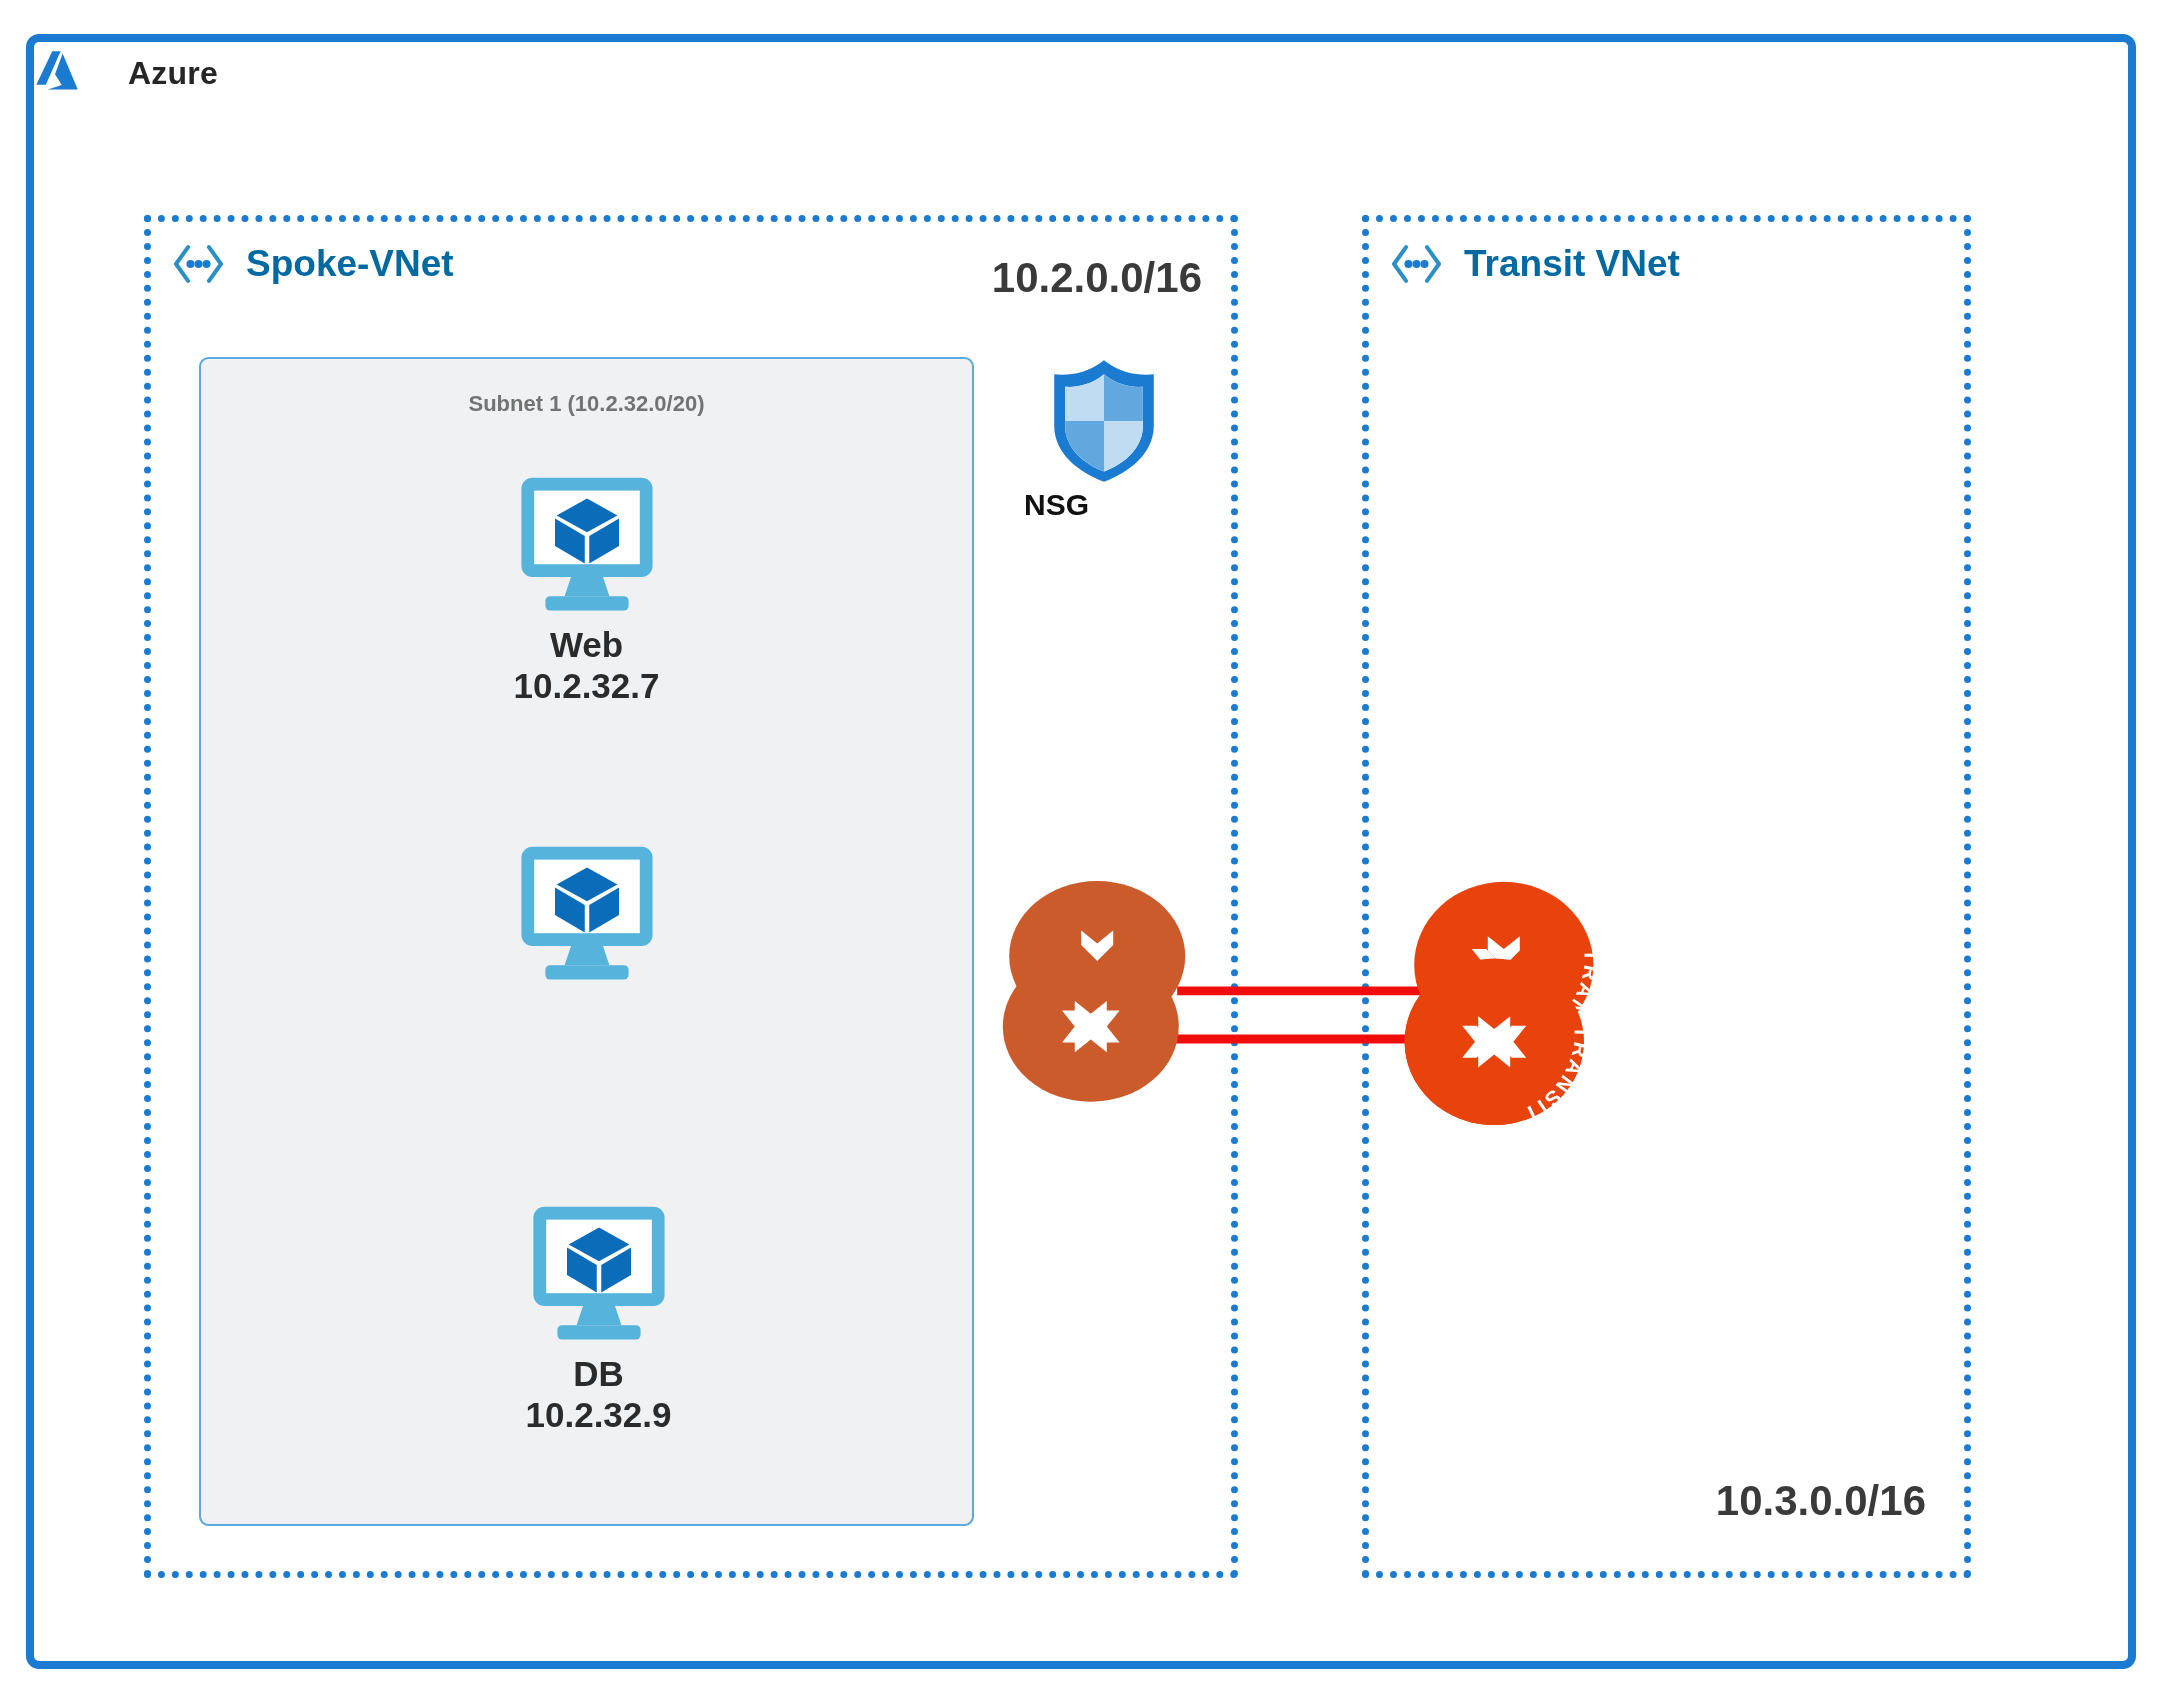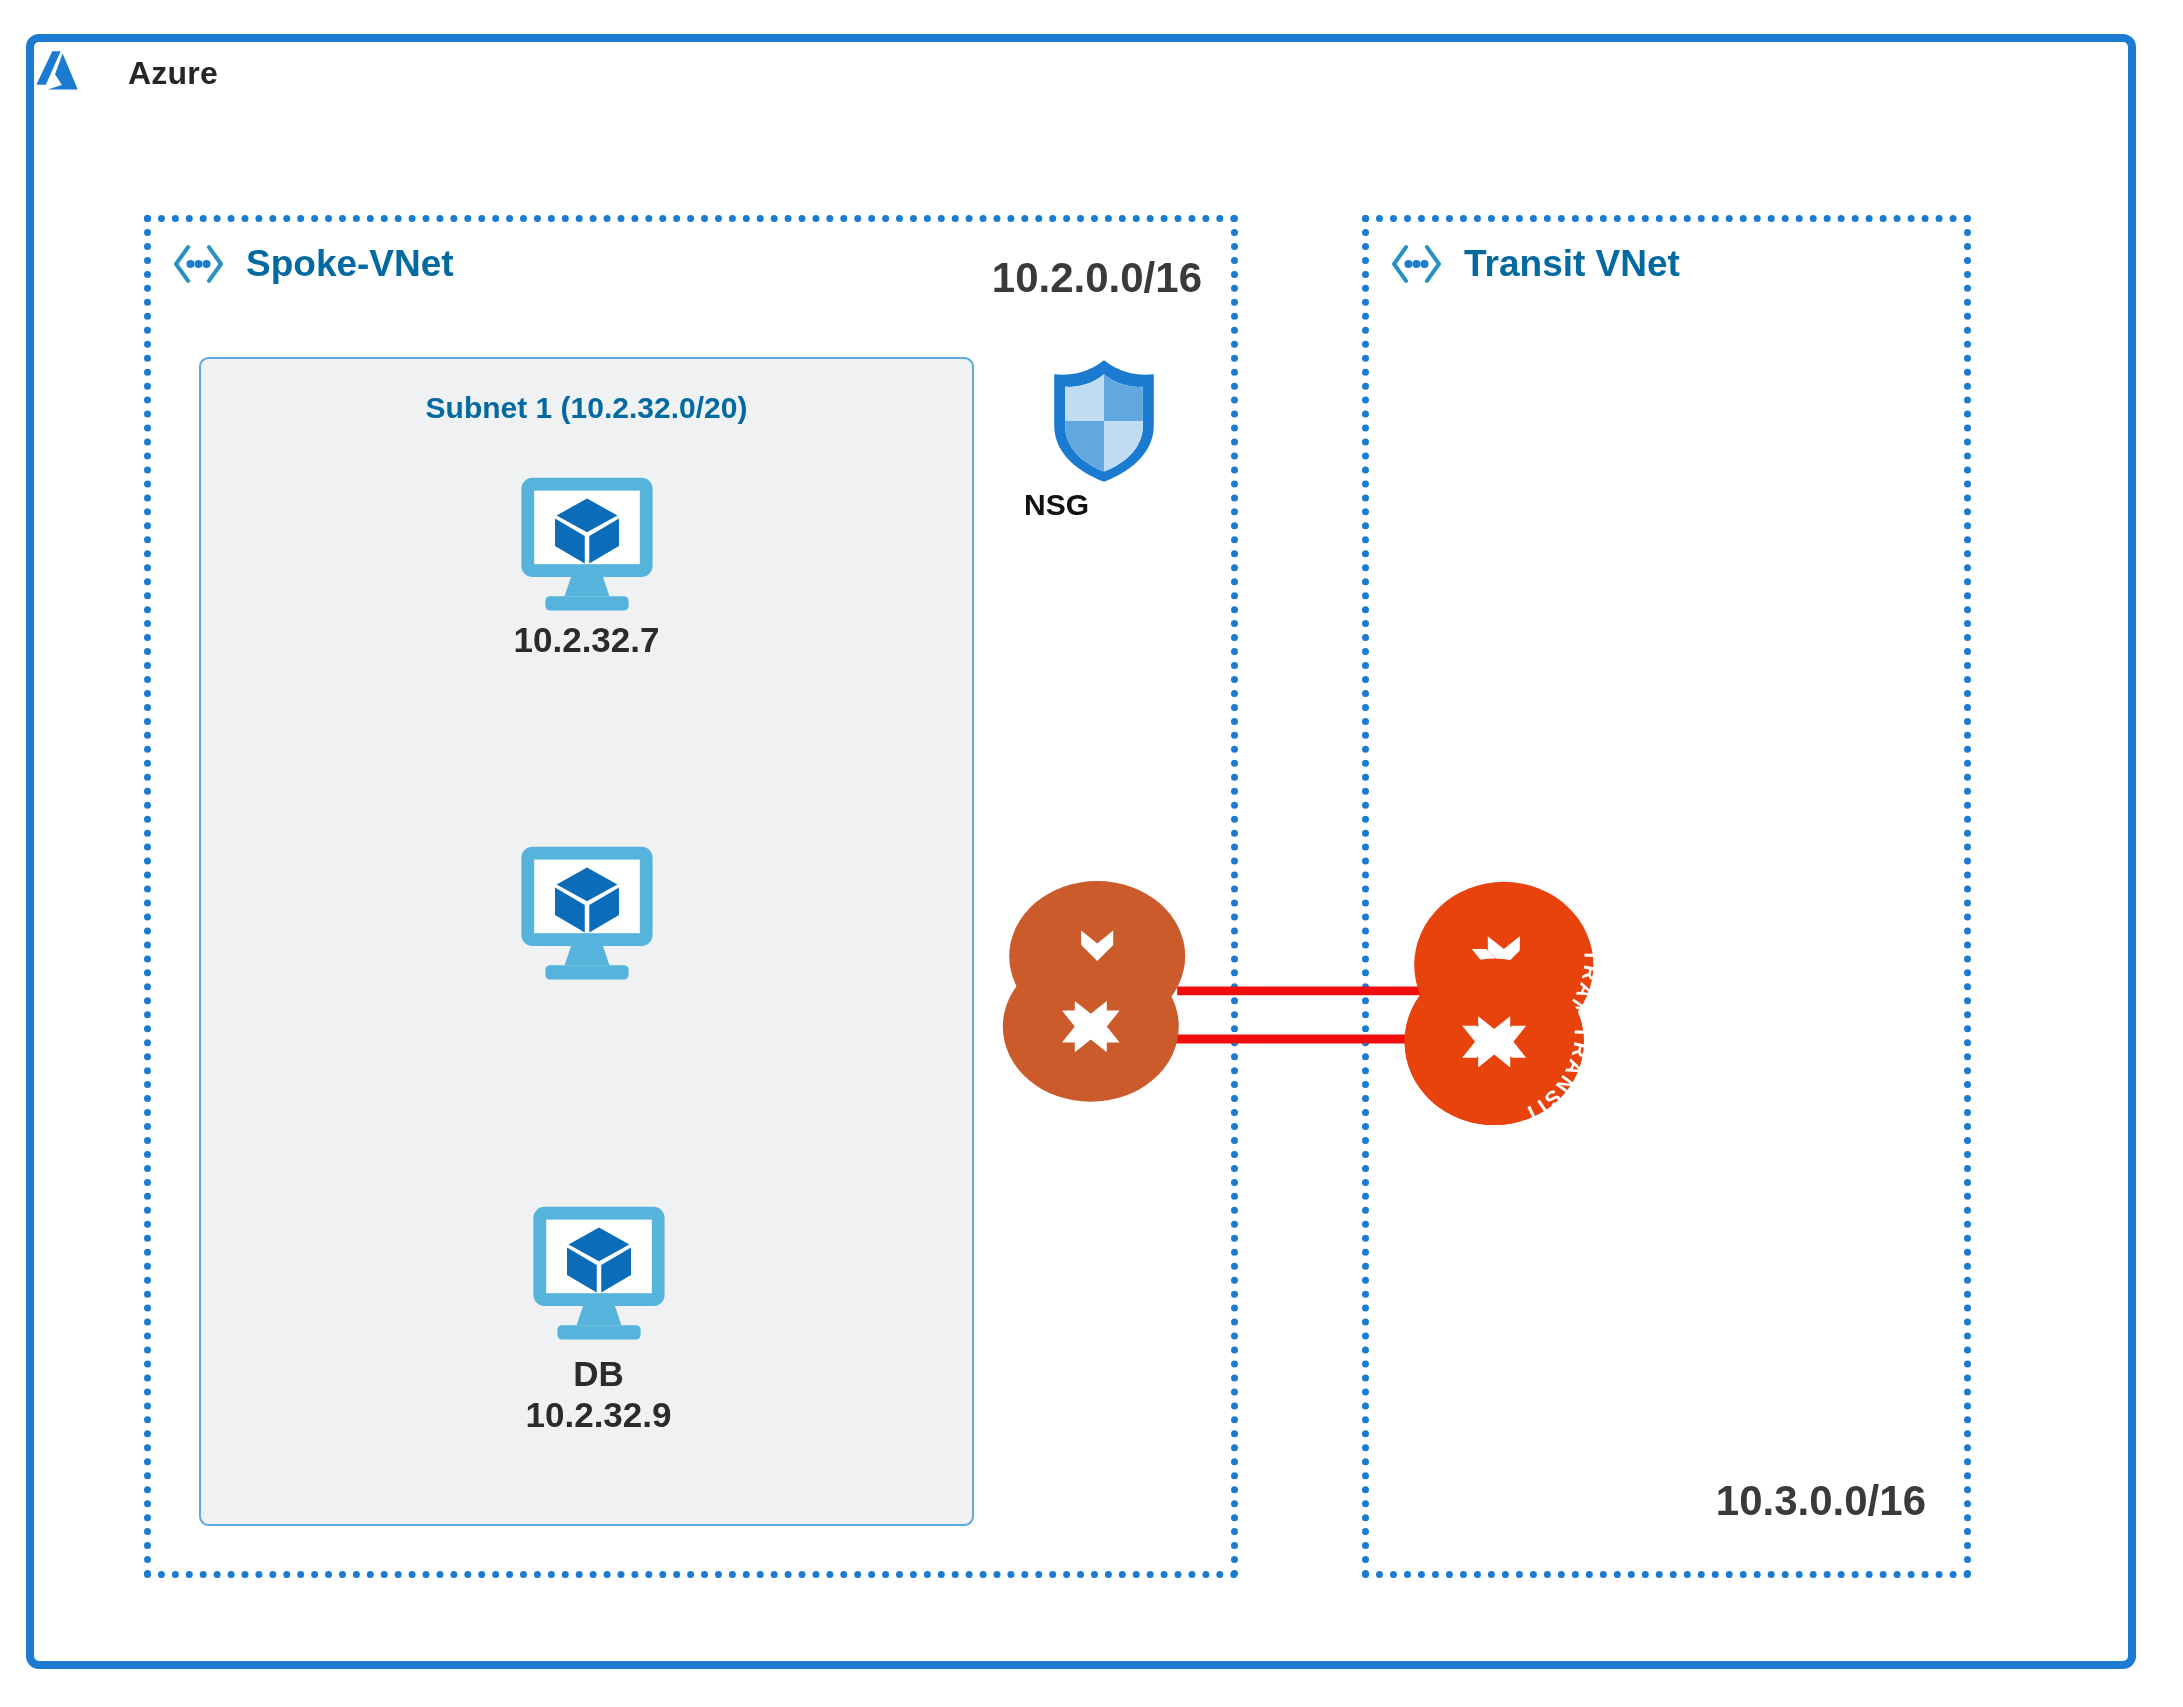--- a/index.html
+++ b/index.html
@@ -34,21 +34,21 @@
   #transit-cidr{bottom:46px;right:38px;}
 
   
   #subnet-box{
     position:absolute;left:48px;top:135px;width:775px;height:1169px;
     background:#eff1f3;border:2.4px solid #5ba9de;border-radius:9.6px;
     box-sizing:border-box;
   }
   #subnet-title{
     position:absolute;top:32px;left:0;width:100%;text-align:center;
-    font-size:30px;font-weight:bold;color:#0369a1;
+    font-size:22px;font-weight:bold;color:#737373;
   }
 
   
   .vm{position:absolute;width:100%;left:0;text-align:center;}
   #vm-web{top:112px;}
   #vm-app{top:481px;}
   #vm-db{top:841px;padding-left:12px;}
   .vm-icon{width:160px;height:148px;display:block;margin:0 auto;}
   .vm-name{font-size:35px;font-weight:bold;color:#2b2b2b;margin-top:4.8px;line-height:1.18;}
   .vm-ip{font-size:35px;font-weight:bold;color:#2b2b2b;line-height:1.18;}
@@ -99,20 +99,21 @@
     <div class="vm" id="vm-web">
       <svg class="vm-icon" viewBox="0 0 100 92">
         <rect x="9" y="4" width="82" height="62" rx="7" ry="7" fill="#56b3dc"></rect>
         <rect x="17" y="12" width="66" height="46" fill="#ffffff"></rect>
         <path d="M50 17 L69 27.5 L50 38 L31 27.5 Z" fill="#0b6cba"></path>
         <path d="M30 29.5 L48.6 40.3 L48.6 57.5 L30 46.7 Z" fill="#0b6cba"></path>
         <path d="M70 29.5 L51.4 40.3 L51.4 57.5 L70 46.7 Z" fill="#0b6cba"></path>
         <path d="M40 66 h20 l4 12 h-28 Z" fill="#56b3dc"></path>
         <rect x="24" y="78" width="52" height="9" rx="3" fill="#56b3dc"></rect>
       </svg>
+      <div class="vm-name">Web</div>
       <div class="vm-ip">10.2.32.7</div>
     </div>
 
     <div class="vm" id="vm-app">
       <svg class="vm-icon" viewBox="0 0 100 92">
         <rect x="9" y="4" width="82" height="62" rx="7" ry="7" fill="#56b3dc"></rect>
         <rect x="17" y="12" width="66" height="46" fill="#ffffff"></rect>
         <path d="M50 17 L69 27.5 L50 38 L31 27.5 Z" fill="#0b6cba"></path>
         <path d="M30 29.5 L48.6 40.3 L48.6 57.5 L30 46.7 Z" fill="#0b6cba"></path>
         <path d="M70 29.5 L51.4 40.3 L51.4 57.5 L70 46.7 Z" fill="#0b6cba"></path>

